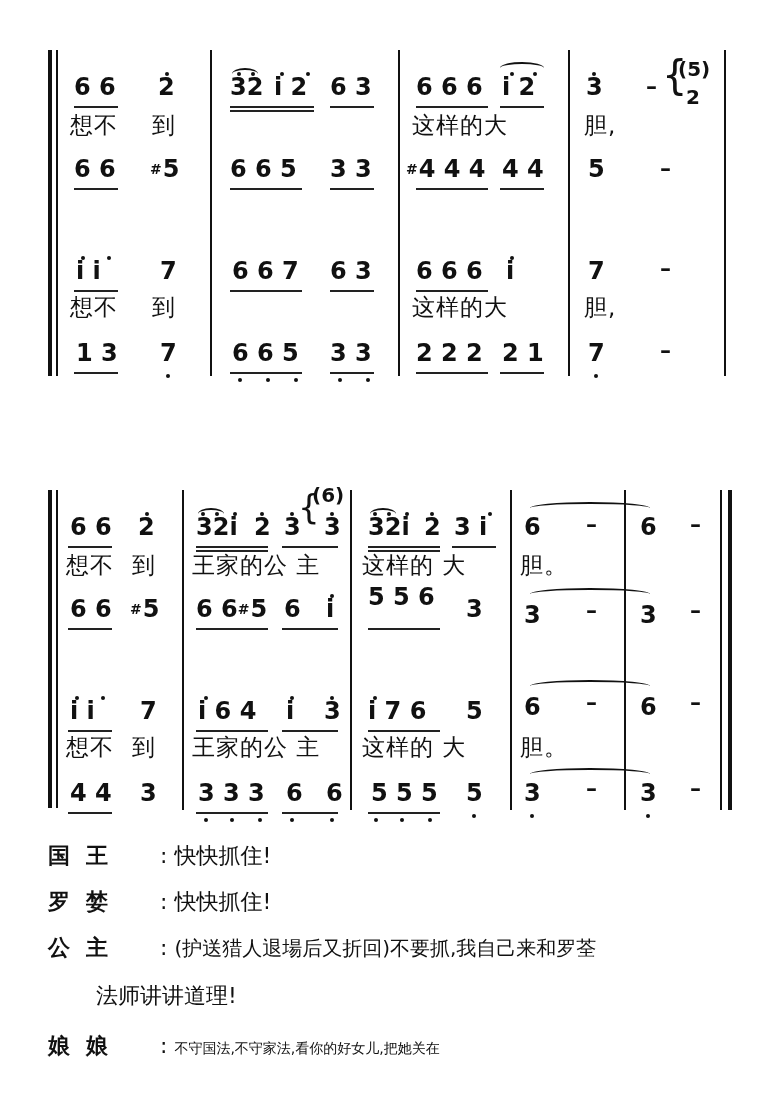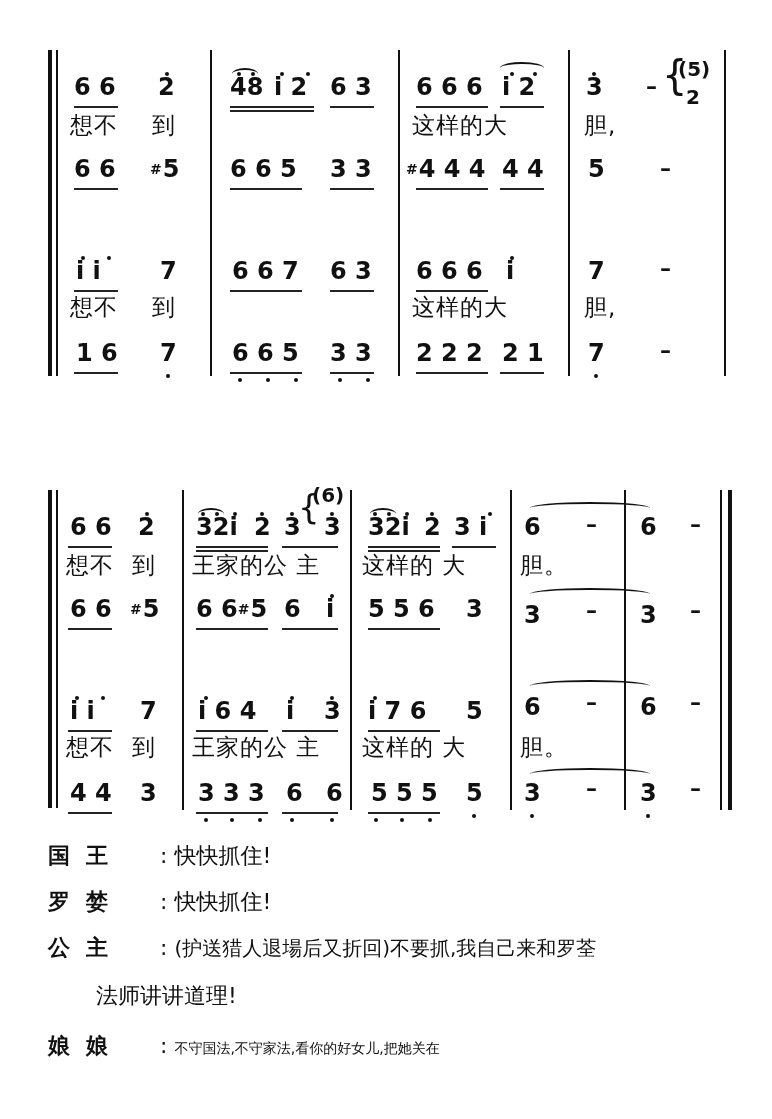--- a/index.html
+++ b/index.html
@@ -40,29 +40,29 @@
   <div class="ul" style="left:74px;top:148px;width:44px;"></div>
   <div class="note" style="left:150px;top:112px;"><span class="sharp">#</span><span>5</span></div>
 
   <div class="dotup" style="left:81px;top:216px;"></div>
   <div class="dotup" style="left:107px;top:216px;"></div>
   <div class="note" style="left:76px;top:214px;">i i</div>
   <div class="ul" style="left:74px;top:250px;width:44px;"></div>
   <div class="note" style="left:160px;top:214px;">7</div>
   <div class="lyric" style="left:70px;top:252px;">想不</div>
   <div class="lyric" style="left:152px;top:252px;">到</div>
-  <div class="note" style="left:76px;top:296px;">1 6</div>
+  <div class="note" style="left:76px;top:296px;">1 3</div>
   <div class="ul" style="left:74px;top:332px;width:44px;"></div>
   <div class="note" style="left:160px;top:296px;">7</div>
   <div class="dotdn" style="left:166px;top:334px;"></div>
 
   <div class="slur" style="left:232px;top:28px;width:26px;"></div>
   <div class="dotup" style="left:237px;top:32px;"></div>
   <div class="dotup" style="left:251px;top:32px;"></div>
-  <div class="note" style="left:230px;top:30px;">48</div>
+  <div class="note" style="left:230px;top:30px;">32</div>
   <div class="dotup" style="left:280px;top:32px;"></div>
   <div class="dotup" style="left:306px;top:32px;"></div>
   <div class="note" style="left:274px;top:30px;">i 2</div>
   <div class="ul" style="left:230px;top:66px;width:84px;"></div>
   <div class="ul" style="left:230px;top:70px;width:84px;"></div>
   <div class="note" style="left:330px;top:30px;">6 3</div>
   <div class="ul" style="left:330px;top:66px;width:44px;"></div>
   <div class="note" style="left:230px;top:112px;">6 6 5</div>
   <div class="ul" style="left:230px;top:148px;width:72px;"></div>
   <div class="note" style="left:330px;top:112px;">3 3</div>
@@ -203,21 +203,21 @@
   <div class="note" style="left:454px;top:30px;">3 i</div>
   <div class="dotup" style="left:373px;top:32px;"></div>
   <div class="dotup" style="left:387px;top:32px;"></div>
   <div class="dotup" style="left:405px;top:32px;"></div>
   <div class="dotup" style="left:430px;top:32px;"></div>
   <div class="dotup" style="left:488px;top:32px;"></div>
   <div class="ul" style="left:368px;top:66px;width:72px;"></div>
   <div class="ul" style="left:368px;top:70px;width:72px;"></div>
   <div class="ul" style="left:452px;top:66px;width:44px;"></div>
   <div class="lyric" style="left:362px;top:70px;">这样的 大</div>
-  <div class="note" style="left:368px;top:112px;text-align:center;">5 5 6</div>
+  <div class="note" style="left:368px;top:100px;text-align:center;">5 5 6</div>
   <div class="ul" style="left:368px;top:148px;width:72px;"></div>
   <div class="note" style="left:466px;top:112px;">3</div>
 
   <div class="note" style="left:368px;top:214px;">i 7 6</div>
   <div class="dotup" style="left:373px;top:216px;"></div>
   <div class="ul" style="left:368px;top:250px;width:72px;"></div>
   <div class="note" style="left:466px;top:214px;">5</div>
   <div class="lyric" style="left:362px;top:252px;">这样的 大</div>
   <div class="note" style="left:371px;top:296px;">5 5 5</div>
   <div class="ul" style="left:368px;top:332px;width:72px;"></div>

